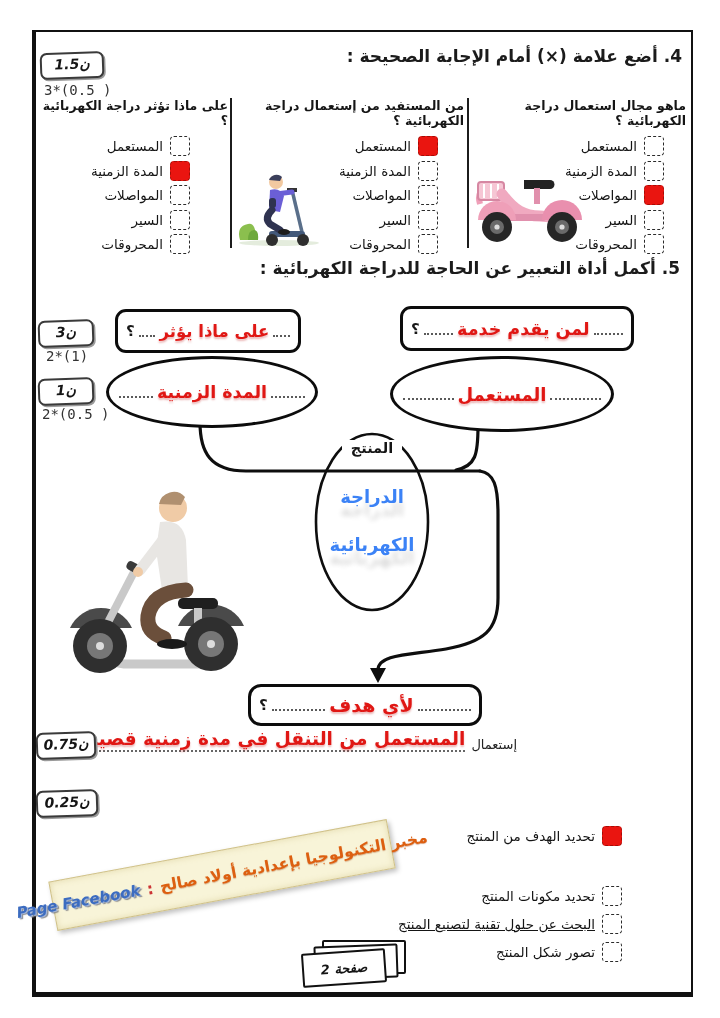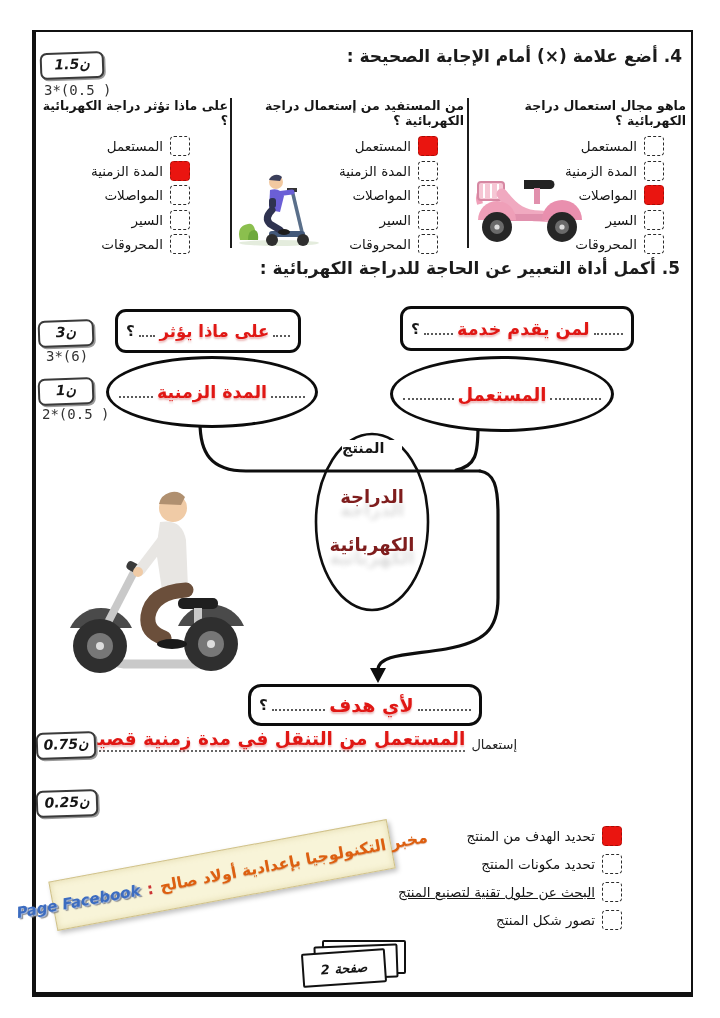--- a/index.html
+++ b/index.html
@@ -26,22 +26,22 @@
   .opt-label{font-size:13.5px;color:#141414;}
   
   .dbox{border:3px solid #0c0c0c;border-radius:11px;background:#fff;
         display:flex;align-items:center;direction:rtl;padding:0 8px;gap:4px;}
   .oval{border:3px solid #0c0c0c;border-radius:50%;background:#fff;
         display:flex;align-items:center;justify-content:center;direction:rtl;padding:0 10px;gap:4px;}
   .dots{flex:1;border-bottom:2px dotted #5a5a5a;height:0.65em;min-width:8px;}
   .red-hand{color:#e01714;font-weight:700;white-space:nowrap;
             text-shadow:0 2px 2px rgba(190,20,20,0.30);}
   .qmark{color:#181818;font-weight:700;}
-  .center-label{direction:rtl;text-align:left;background:#fff;font-size:14.5px;font-weight:600;}
-  .center-line{direction:rtl;text-align:center;font-size:18px;font-weight:600;color:#7f1d1d;
+  .center-label{direction:rtl;text-align:center;background:#fff;font-size:14.5px;font-weight:600;}
+  .center-line{direction:rtl;text-align:center;font-size:18px;font-weight:600;color:#3b82f6;
                text-shadow:0 13px 5px rgba(0,0,0,0.14);}
   
   .ansline{direction:rtl;display:flex;align-items:flex-end;gap:6px;}
   .ans-prefix{font-size:13px;color:#222;white-space:nowrap;letter-spacing:1px;}
   .ans-red{font-size:18.5px;border-bottom:2px dotted #666;padding-bottom:1px;}
   
   .stamp{transform:rotate(-10.5deg);background:#f8f4d8;border:1px solid #cfc089;
          box-shadow:2px 3px 5px rgba(0,0,0,0.25), inset 0 0 6px rgba(190,170,90,.35);
          display:flex;align-items:center;justify-content:center;gap:7px;direction:rtl;}
   .stamp-ar{color:#dd5f10;font-weight:700;font-size:15.5px;white-space:nowrap;
@@ -182,21 +182,21 @@
       <div class="opt">
         <span class="cb"></span>
         <span class="opt-label">المحروقات</span>
       </div>
     </div>
   </div>
 
   <div class="abs qtitle" style="right:40px;top:258px;font-size:17px;">5. أكمل أداة التعبير عن الحاجة للدراجة الكهربائية :</div>
 
   <div class="abs badge" style="left:38px;top:320px;width:52px;transform:rotate(-2deg);">3ن</div>
-  <div class="abs badge-sub" style="left:46px;top:348px;">3*(6)</div>
+  <div class="abs badge-sub" style="left:46px;top:348px;">2*(1)</div>
   <div class="abs badge" style="left:38px;top:378px;width:52px;transform:rotate(-2deg);">1ن</div>
   <div class="abs badge-sub" style="left:42px;top:406px;">2*(0.5 )</div>
 
   <svg class="abs" style="left:32px;top:300px;" width="658" height="400" viewBox="0 0 658 400">
     <path d="M168,122 C168,152 178,171 214,171 L448,171" fill="none" stroke="#0e0e0e" stroke-width="3.2" stroke-linecap="round"></path>
     <path d="M446,126 C446,154 444,166 424,170" fill="none" stroke="#0e0e0e" stroke-width="3.2" stroke-linecap="round"></path>
     <path d="M448,171 C462,173 466,186 466,214 L466,298 C466,330 452,342 414,349 C378,355 346,354 346,370" fill="none" stroke="#0e0e0e" stroke-width="3.2" stroke-linecap="round"></path>
     <polygon points="338,368 354,368 346,383" fill="#0e0e0e"></polygon>
     <ellipse cx="340" cy="222" rx="56" ry="88" fill="none" stroke="#0e0e0e" stroke-width="2.6"></ellipse>
   </svg>
@@ -266,21 +266,21 @@
   </div>
   <div class="abs badge" style="left:36px;top:732px;width:56px;transform:rotate(-2deg);">0.75ن</div>
 
   <div class="abs badge" style="left:36px;top:790px;width:58px;transform:rotate(-2deg);">0.25ن</div>
 
   <div class="abs opts" style="left:396px;top:822px;width:226px;">
     <div class="opt" style="height:28px;">
       <span class="cb checked"></span>
       <span class="opt-label">تحديد الهدف من المنتج</span>
     </div>
-    <div class="opt" style="height:28px;">
+    <div class="opt" style="height:28px;margin-top:32px;">
       <span class="cb"></span>
       <span class="opt-label">تحديد مكونات المنتج</span>
     </div>
     <div class="opt" style="height:28px;text-decoration:underline;">
       <span class="cb"></span>
       <span class="opt-label" style="white-space:nowrap;">البحث عن حلول تقنية لتصنيع المنتج</span>
     </div>
     <div class="opt" style="height:28px;">
       <span class="cb"></span>
       <span class="opt-label">تصور شكل المنتج</span>

